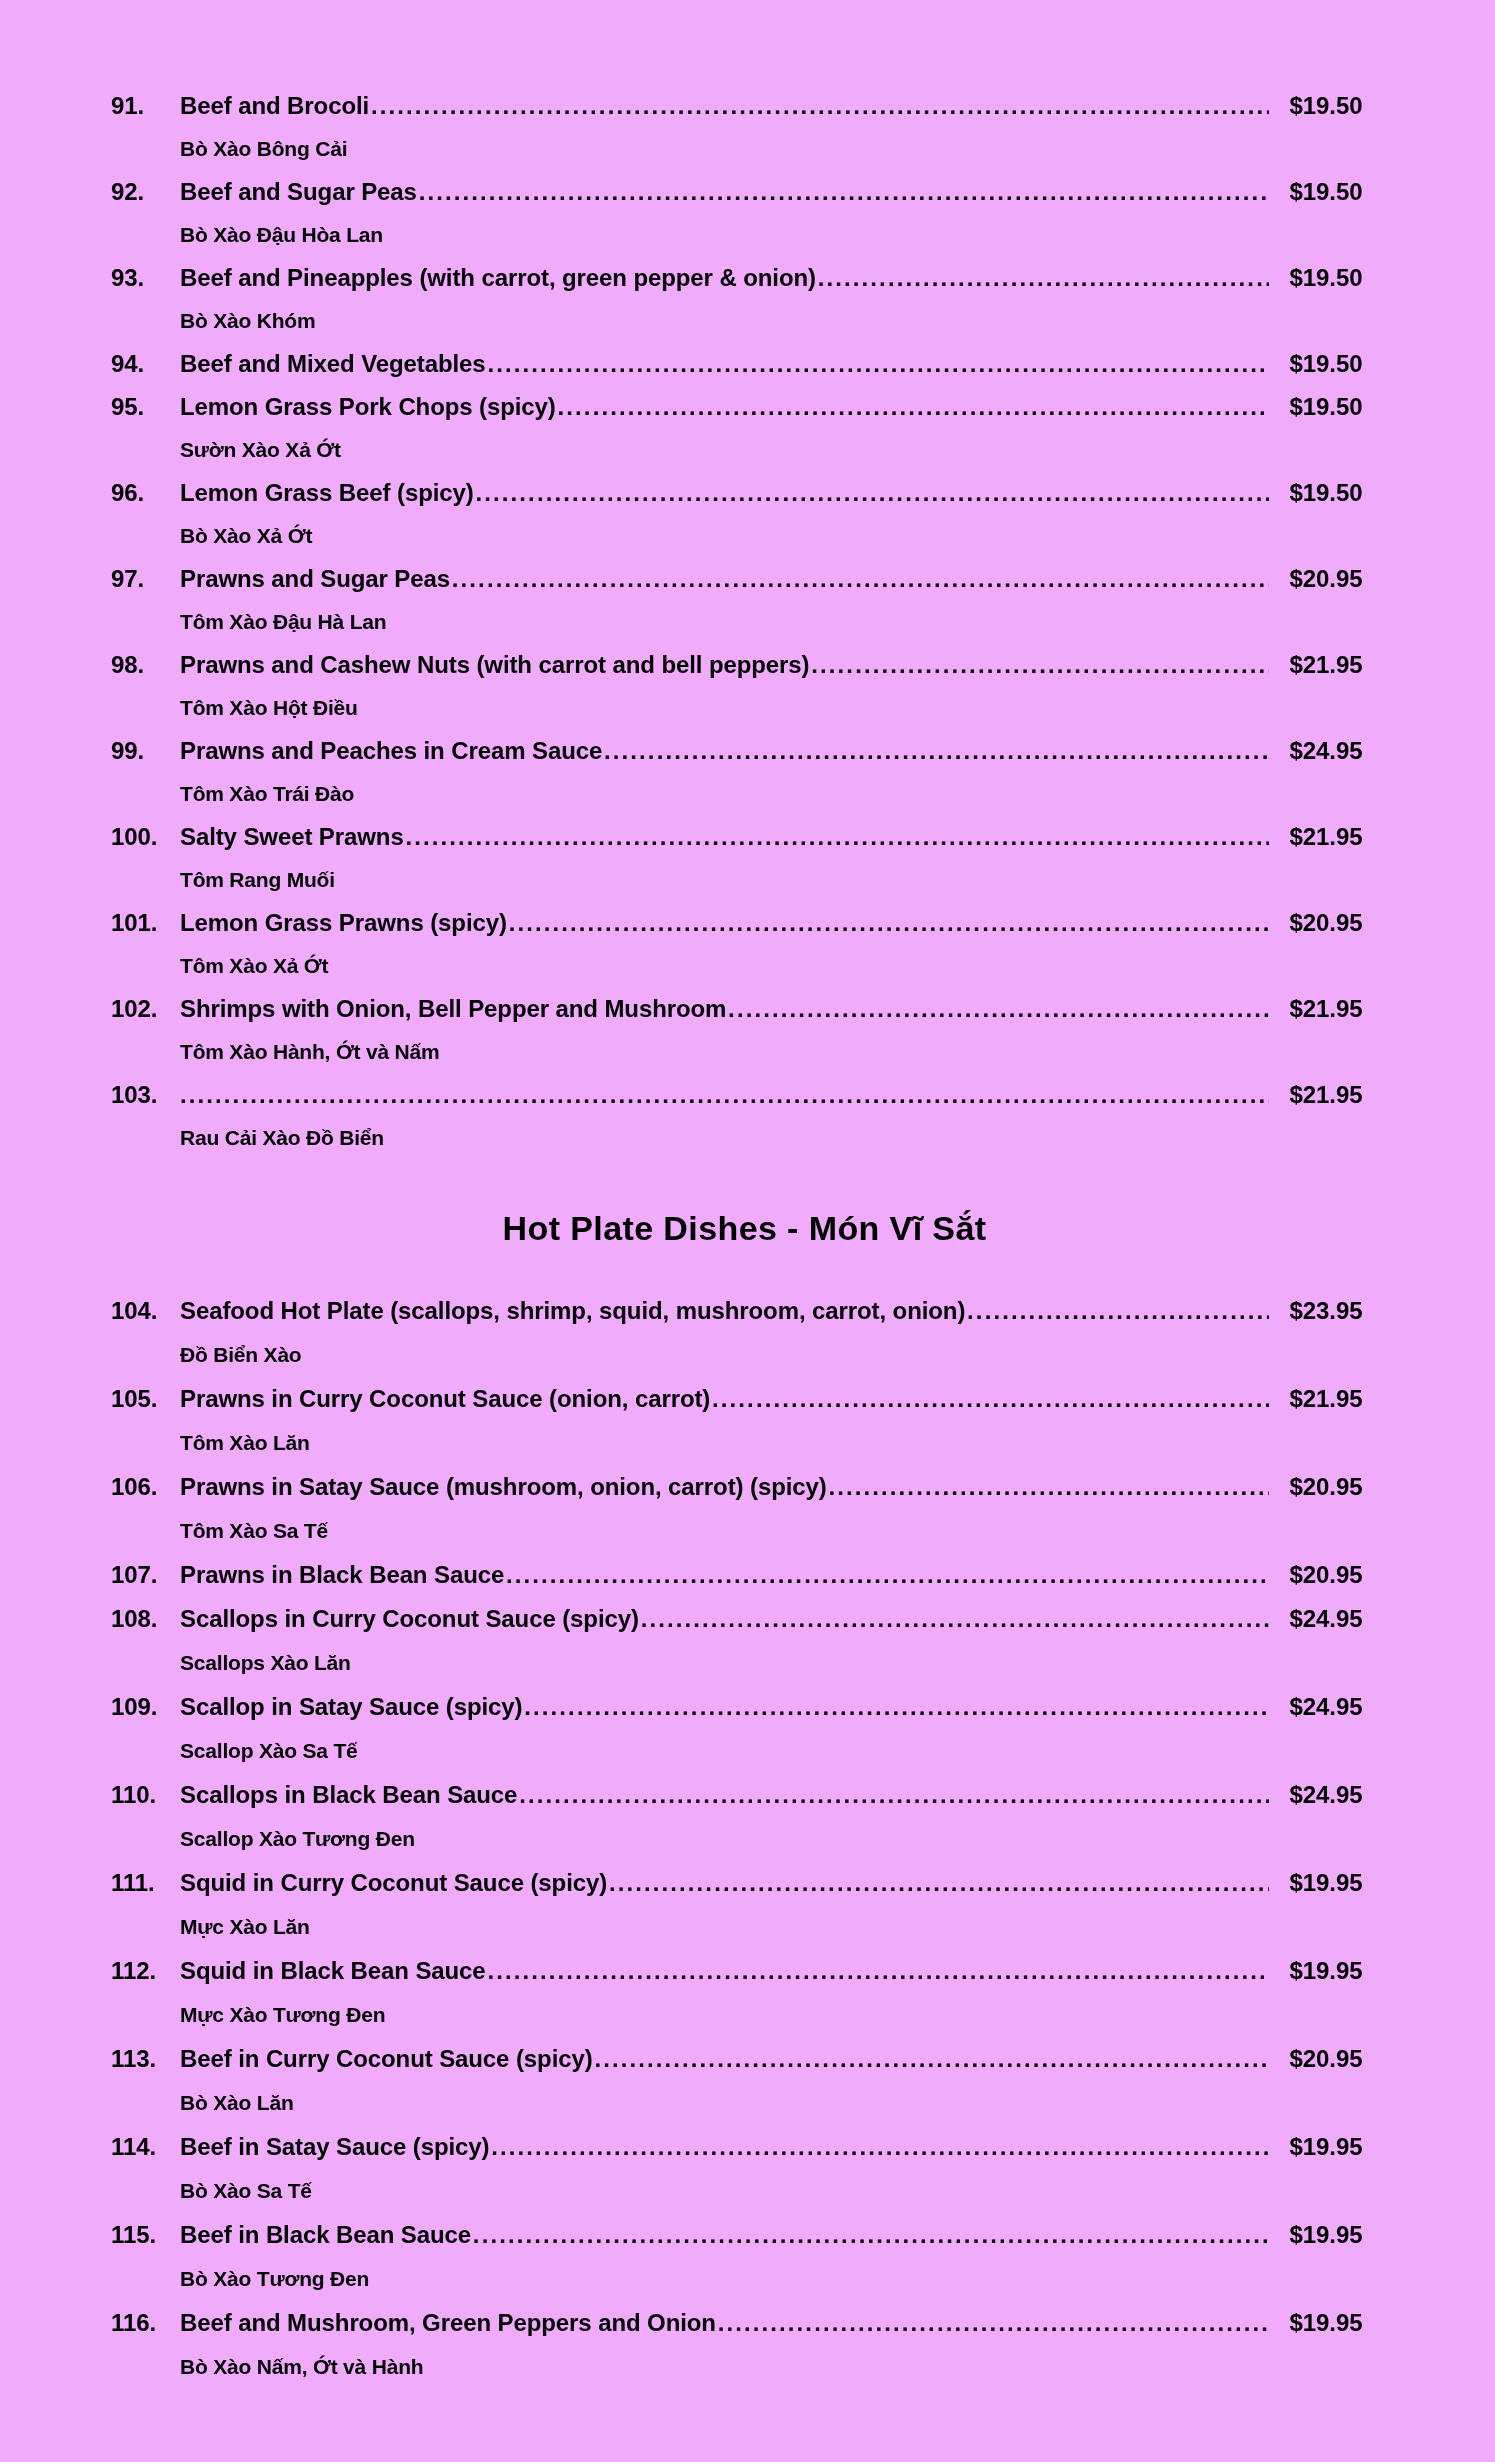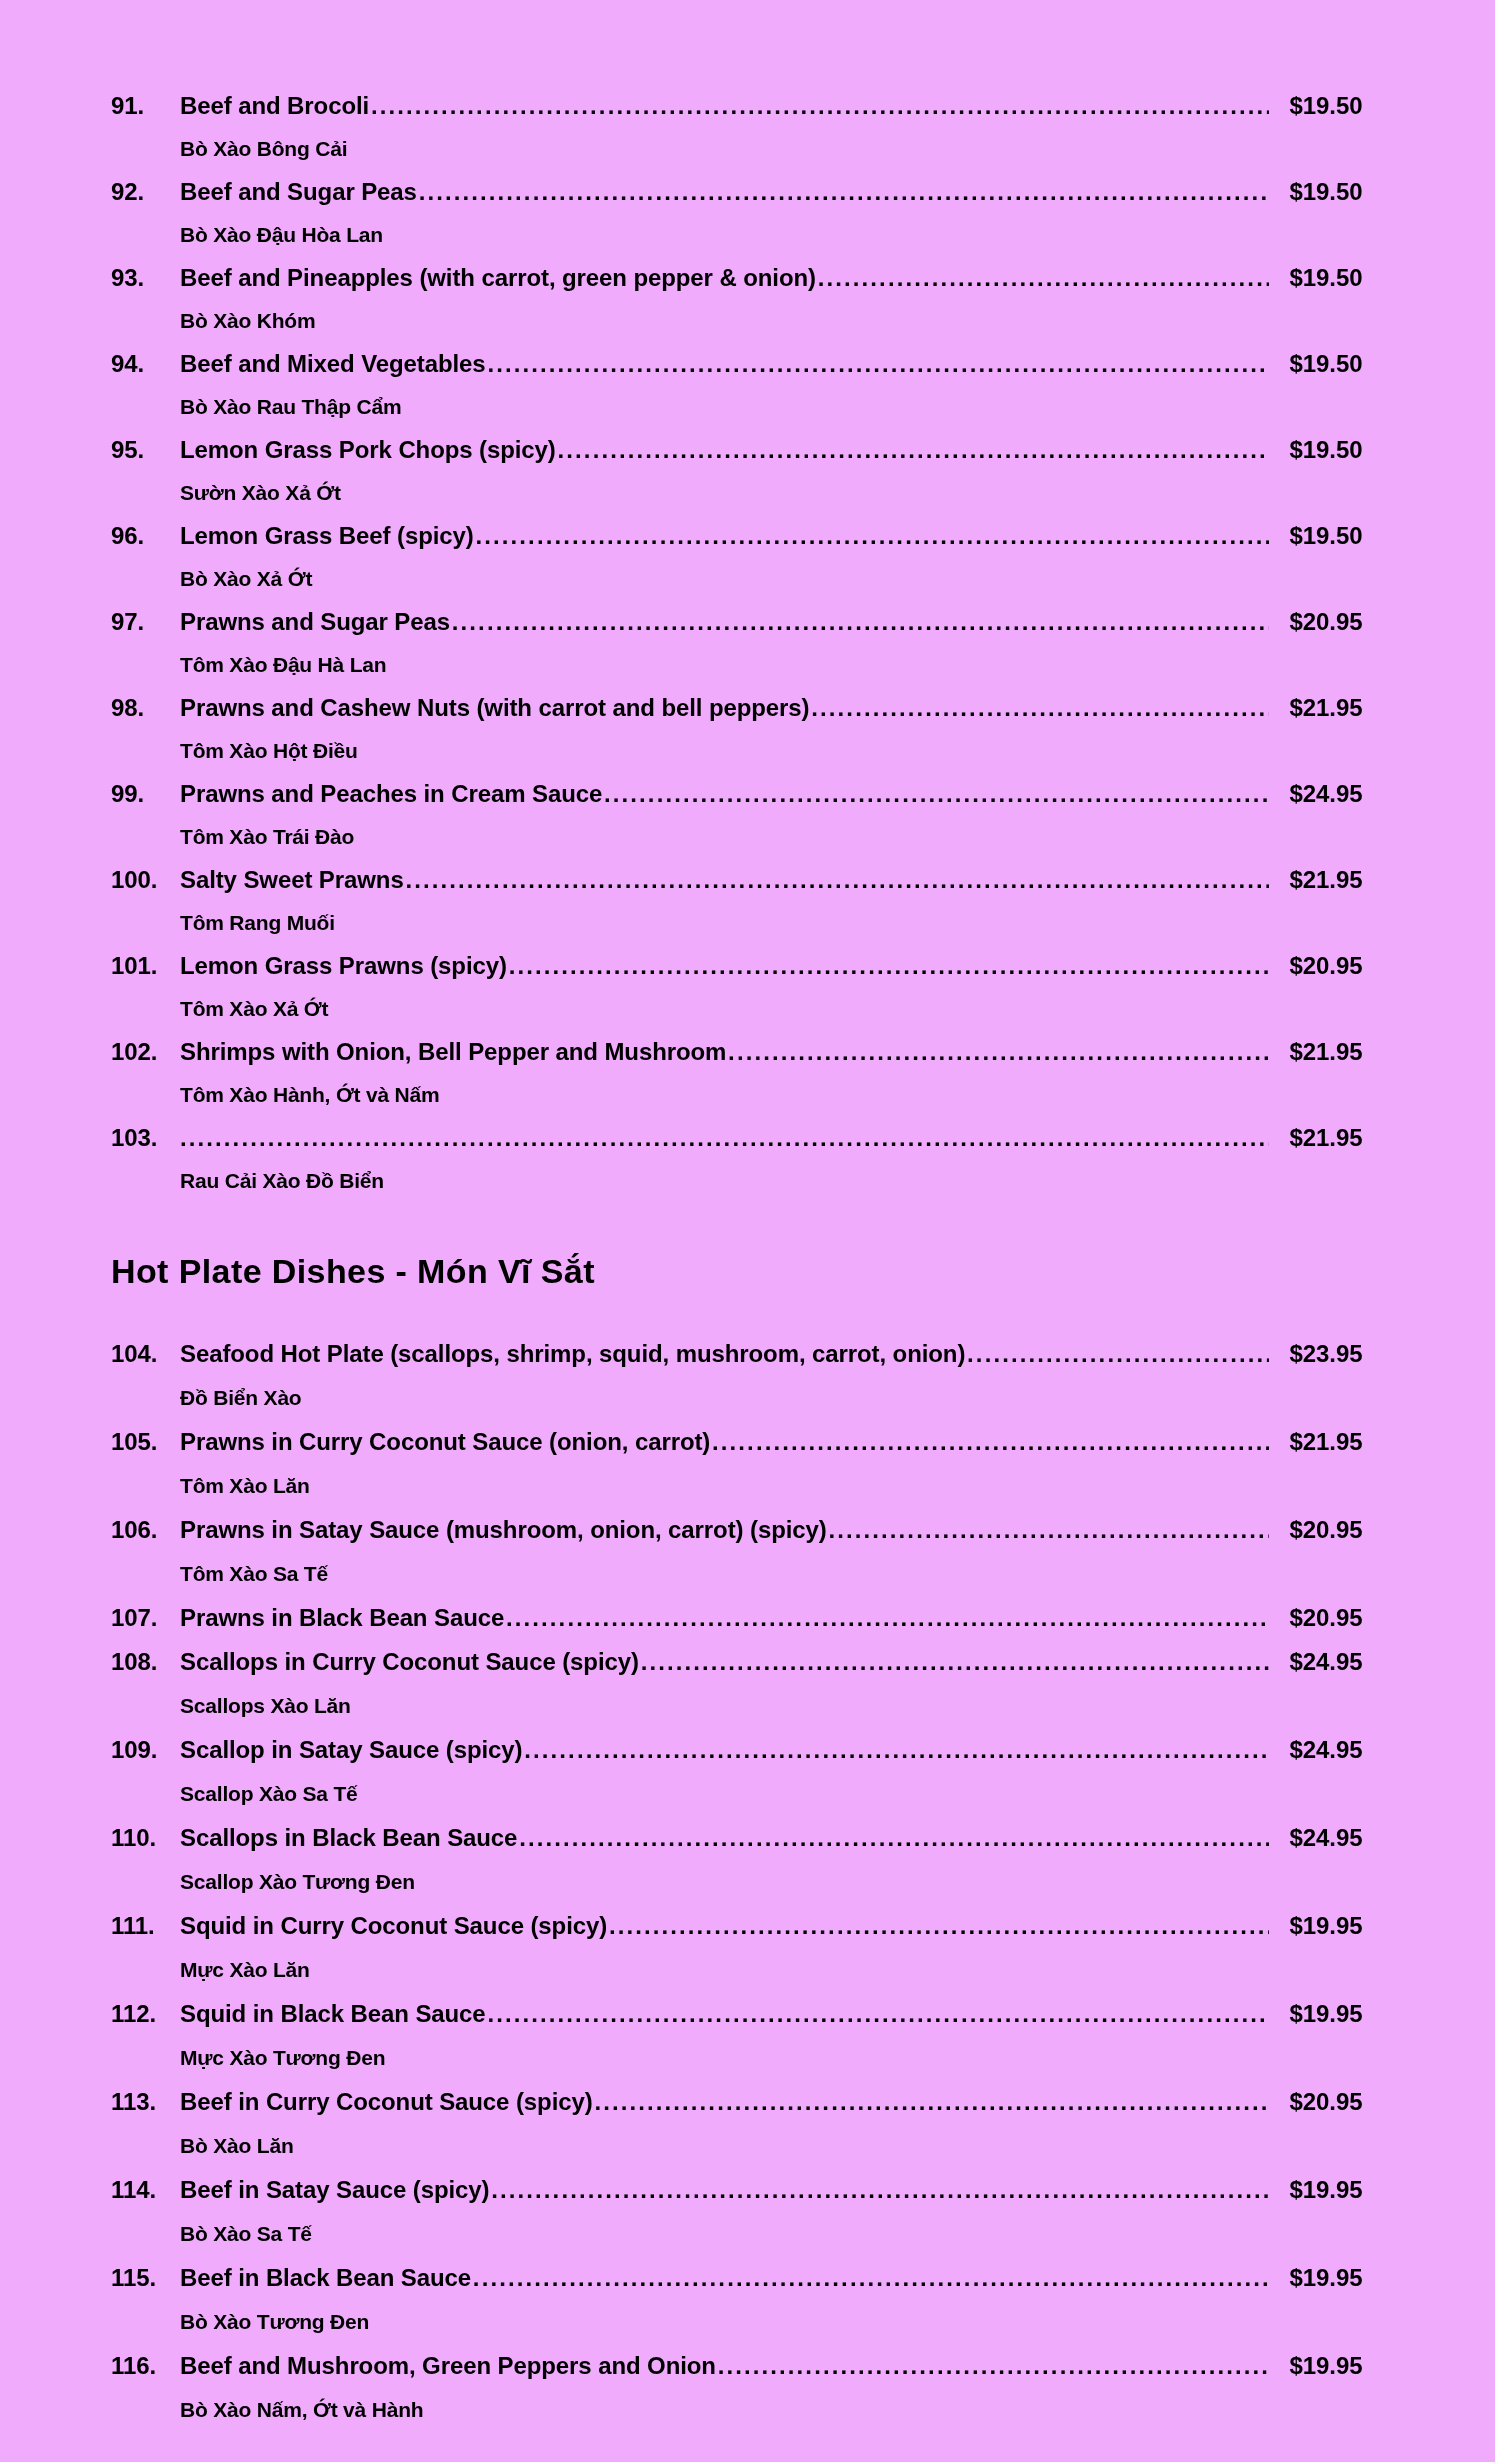--- a/index.html
+++ b/index.html
@@ -85,20 +85,21 @@
     padding-left: 69px;
     letter-spacing: -0.2px;
     white-space: nowrap;
   }
 
   
   .section-gap {
     height: 49px;
   }
   .section-title {
+    text-align: center;
     font-size: 34px;
     font-weight: bold;
     letter-spacing: 0.4px;
     line-height: 1.2;
     margin: 0;
     padding: 0 0 0 0;
   }
   .section-title-gap-after {
     height: 40px;
   }
@@ -147,21 +148,20 @@
         </div>
         <div class="item-sub">Bò Xào Khóm</div>
       </div>
       <div class="item">
         <div class="item-main">
           <span class="item-num">94.</span>
           <span class="item-name">Beef and Mixed Vegetables</span>
           <span class="leader"></span>
           <span class="item-price">$19.50</span>
         </div>
-        <div class="item-sub">Bò Xào Rau Thập Cẩm</div>
       </div>
       <div class="item">
         <div class="item-main">
           <span class="item-num">95.</span>
           <span class="item-name">Lemon Grass Pork Chops (spicy)</span>
           <span class="leader"></span>
           <span class="item-price">$19.50</span>
         </div>
         <div class="item-sub">Sườn Xào Xả Ớt</div>
       </div>

